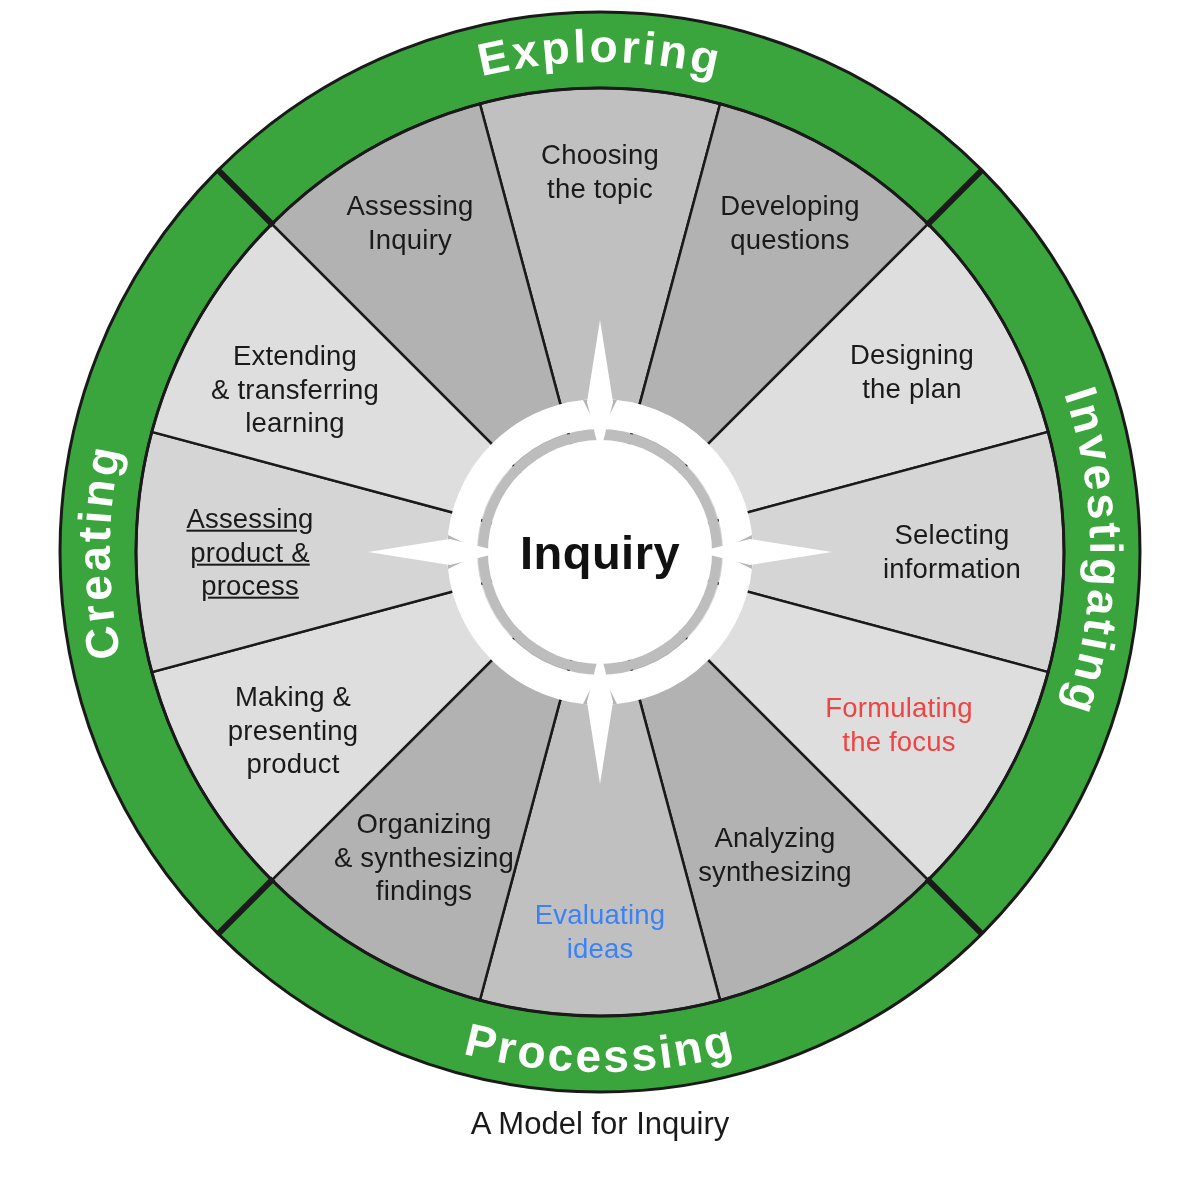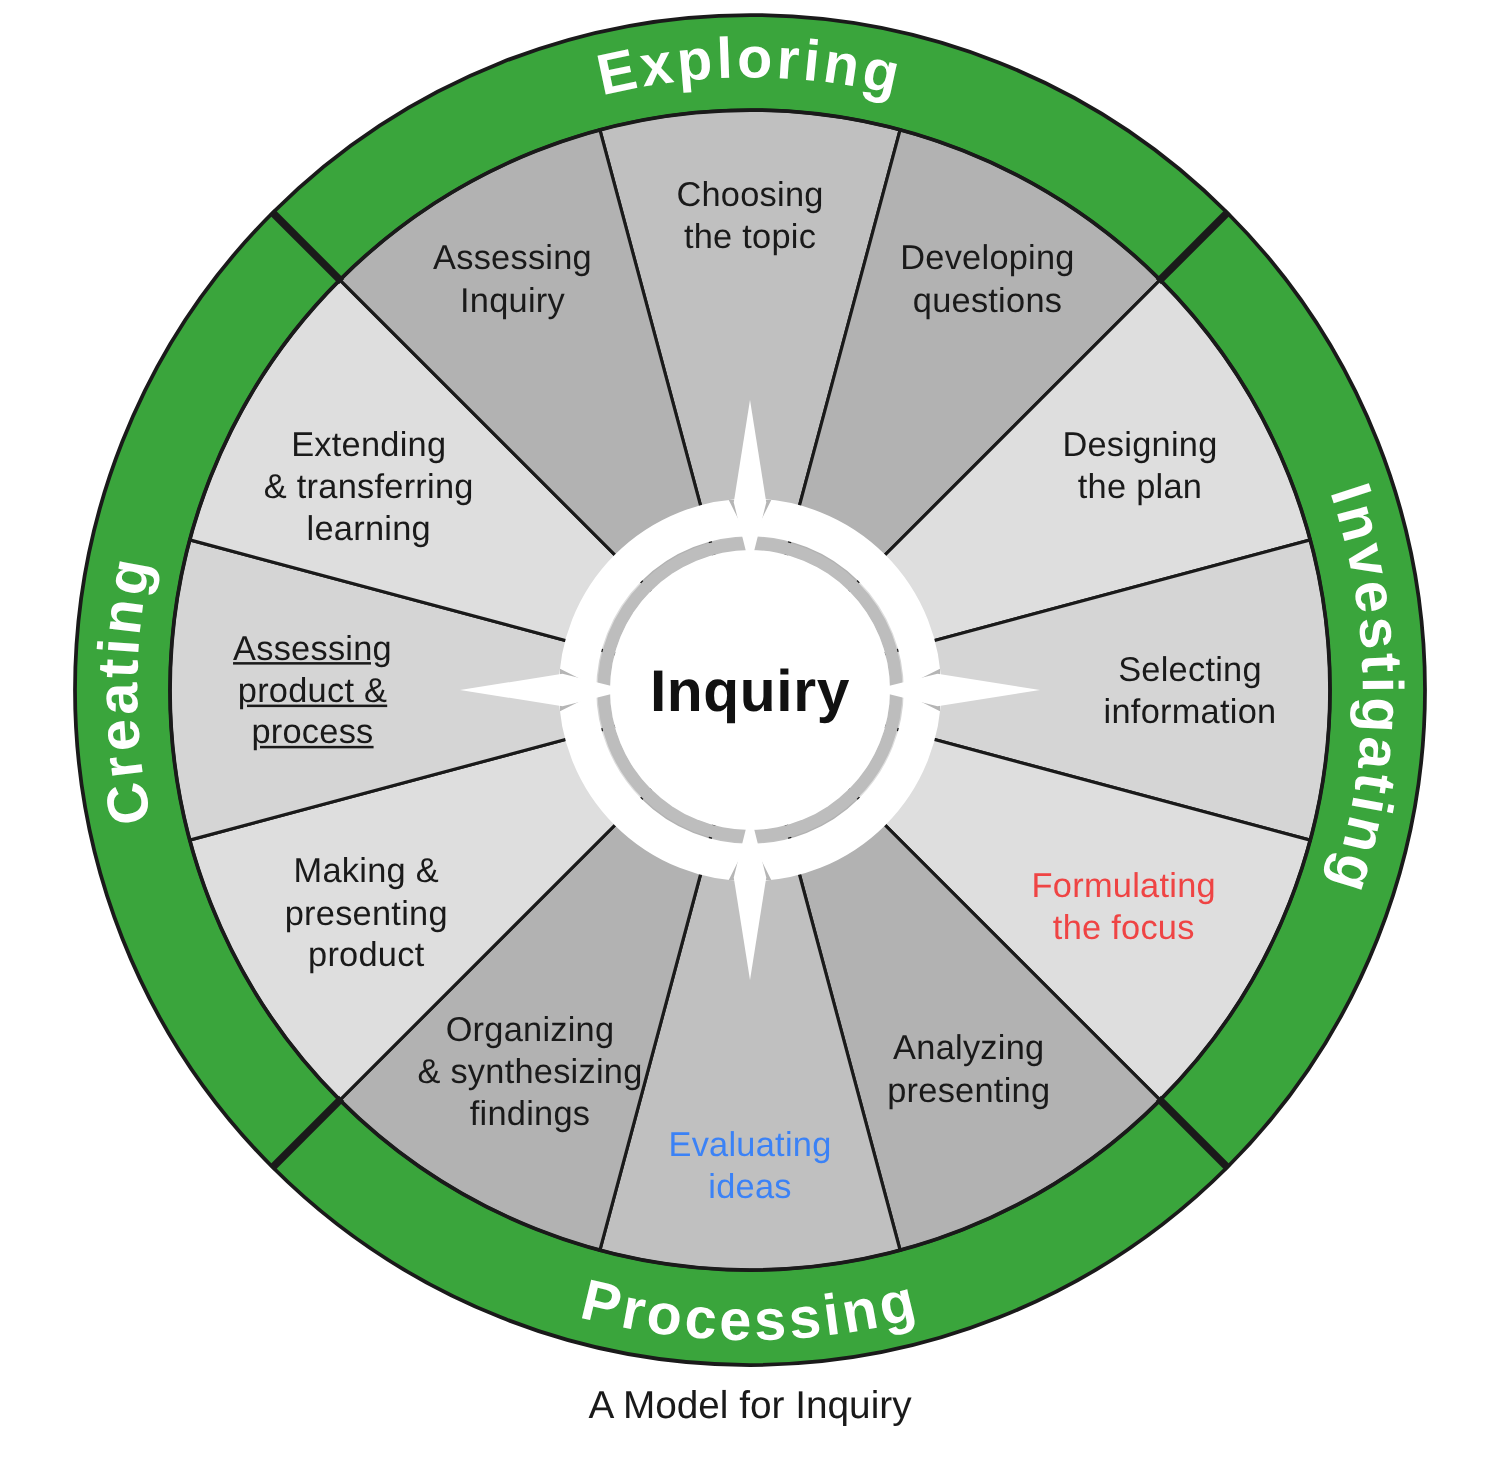--- a/index.html
+++ b/index.html
@@ -96,21 +96,21 @@
 the topic</div>
       <div class="seg-label" style="left: 790px; top: 223px; color: rgb(26, 26, 26);">Developing
 questions</div>
       <div class="seg-label" style="left: 912px; top: 372px; color: rgb(26, 26, 26);">Designing
 the plan</div>
       <div class="seg-label" style="left: 952px; top: 552px; color: rgb(26, 26, 26);">Selecting
 information</div>
       <div class="seg-label" style="left: 899px; top: 725px; color: #ef4444;">Formulating
 the focus</div>
       <div class="seg-label" style="left: 775px; top: 855px; color: rgb(26, 26, 26);">Analyzing
-presenting</div>
+synthesizing</div>
       <div class="seg-label" style="left: 600px; top: 932px; color: #3b82f6;">Evaluating
 ideas</div>
       <div class="seg-label" style="left: 293px; top: 730px; color: rgb(26, 26, 26);">Making &amp;
 presenting
 product</div>
       <div class="seg-label" style="left: 424px; top: 857px; color: rgb(26, 26, 26);">Organizing
 &amp; synthesizing
 findings</div>
       <div class="seg-label" style="left: 250px; top: 552px; color: rgb(26, 26, 26); text-decoration: underline;">Assessing
 product &amp;

